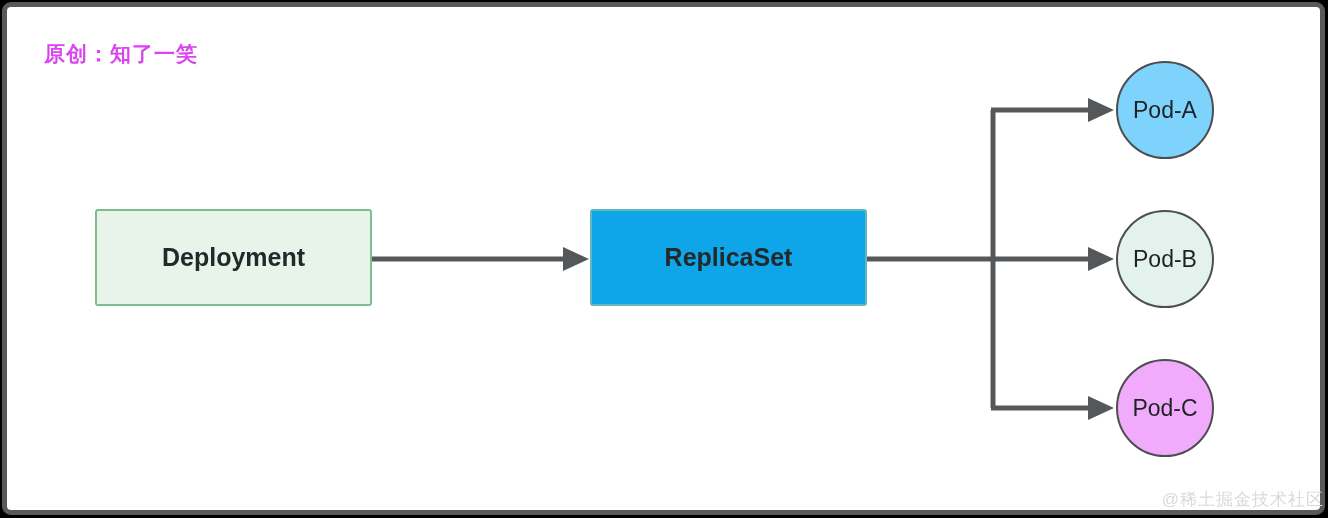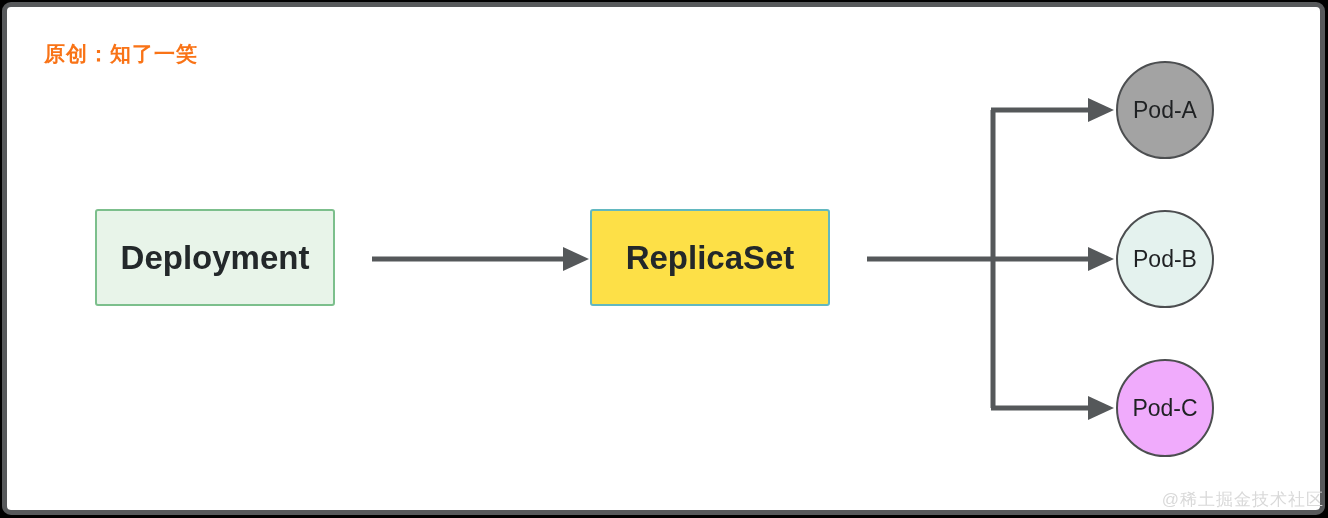--- a/index.html
+++ b/index.html
@@ -19,44 +19,44 @@
     background: #ffffff;
     border: 5px solid #57595b;
     border-radius: 9px;
     z-index: 0;
   }
   .credit {
     position: absolute;
     left: 44px; top: 40px;
     font-size: 21px;
     font-weight: bold;
-    color: #f97316;
+    color: #d946ef;
     letter-spacing: 1px;
     z-index: 3;
   }
   .wires {
     position: absolute;
     left: 0; top: 0;
     width: 1328px; height: 518px;
     z-index: 1;
   }
   .node {
     position: absolute;
     display: flex;
     align-items: center;
     justify-content: center;
     box-sizing: border-box;
     z-index: 2;
   }
   .node.rect {
-    width: 240px; height: 97px;
+    width: 277px; height: 97px;
     top: 209px;
     border: 2px solid;
     border-radius: 3px;
-    font-size: 33px;
+    font-size: 25px;
     font-weight: bold;
     color: #23282a;
   }
   .node.rect.deployment { left: 95px; }
   .node.rect.replicaset { left: 590px; }
   .node.circle {
     width: 98px; height: 98px;
     left: 1116px;
     border: 2px solid;
     border-radius: 50%;
@@ -102,25 +102,25 @@
     <polygon points="1114,110 1088,98 1088,122"></polygon>
     <polygon points="1114,259 1088,247 1088,271"></polygon>
     <polygon points="1114,408 1088,396 1088,420"></polygon>
   </g>
 </svg>
 
 <div class="node rect deployment" style="background: rgb(232, 244, 233); border-color: rgb(124, 191, 140);">
   <span>Deployment</span>
 </div>
 
-<div class="node rect replicaset" style="background: #fde047; border-color: rgb(98, 184, 192);">
+<div class="node rect replicaset" style="background: #0ea5e9; border-color: rgb(98, 184, 192);">
   <span>ReplicaSet</span>
 </div>
 
-<div class="node circle pod-a" style="background: #a3a3a3; border-color: rgb(76, 78, 80);">
+<div class="node circle pod-a" style="background: #7dd3fc; border-color: rgb(76, 78, 80);">
   <span>Pod-A</span>
 </div>
 
 <div class="node circle pod-b" style="background: rgb(228, 242, 238); border-color: rgb(76, 78, 80);">
   <span>Pod-B</span>
 </div>
 
 <div class="node circle pod-c" style="background: #f0abfc; border-color: rgb(76, 78, 80);">
   <span>Pod-C</span>
 </div>

